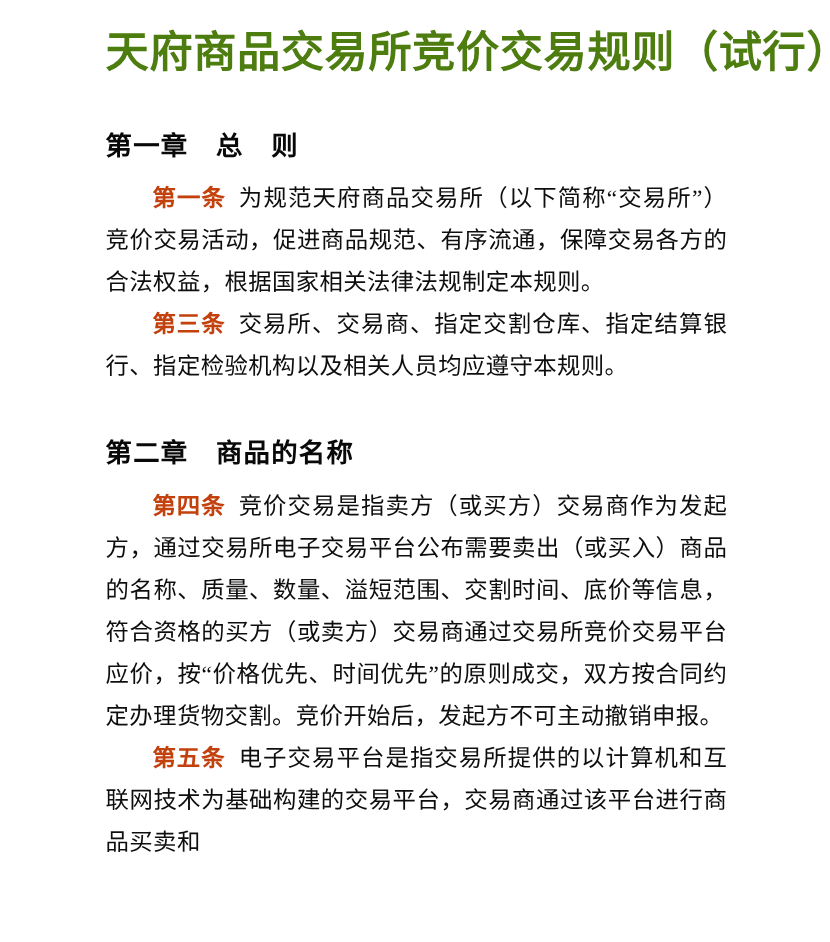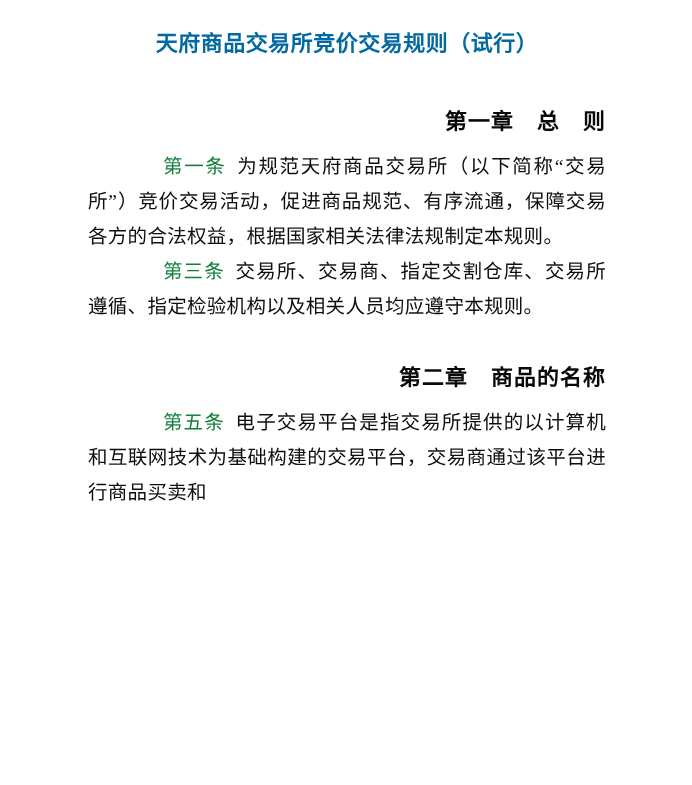--- a/index.html
+++ b/index.html
@@ -16,33 +16,33 @@
   }
   .page {
     width: 692px;
     height: 785px;
     box-sizing: border-box;
     padding: 0 86px 0 88px;
     background: #ffffff;
   }
   .doc-title {
     margin: 26px 0 0 0;
-    font-size: 22px;
+    font-size: 36px;
     line-height: 36px;
     font-weight: 700;
     text-align: center;
-    color: #0369a1;
+    color: #4d7c0f;
     letter-spacing: 0.5px;
     white-space: nowrap;
   }
   .chapter-heading {
     font-size: 22px;
     line-height: 28px;
     font-weight: 700;
-    text-align: right;
+    text-align: left;
     color: #090909;
     letter-spacing: 1px;
   }
   .chapter-heading.first {
     margin: 46px 0 0 0;
   }
   .chapter-heading.second {
     margin: 40px 0 0 0;
   }
   .article {
@@ -51,44 +51,46 @@
     line-height: 35px;
     text-align: justify;
     text-justify: inter-character;
     text-indent: 2em;
     letter-spacing: 0.3px;
   }
   .article + .article {
     margin-top: 0;
   }
   .article-label {
-    font-weight: 400;
-    color: #15803d;
+    font-weight: 700;
+    color: #c2410c;
     margin-right: 0.55em;
-    margin-left: 36px;
   }
 </style>
 </head>
 <body>
 
 <div class="page">
 
   <h1 class="doc-title">天府商品交易所竞价交易规则（试行）</h1>
 
   <h2 class="chapter-heading first">第一章　总　则</h2>
 
   <p class="article">
     <span class="article-label">第一条</span><span>为规范天府商品交易所（以下简称“交易所”）竞价交易活动，促进商品规范、有序流通，保障交易各方的合法权益，根据国家相关法律法规制定本规则。</span>
   </p>
 
 
   <p class="article">
-    <span class="article-label">第三条</span><span>交易所、交易商、指定交割仓库、交易所遵循、指定检验机构以及相关人员均应遵守本规则。</span>
+    <span class="article-label">第三条</span><span>交易所、交易商、指定交割仓库、指定结算银行、指定检验机构以及相关人员均应遵守本规则。</span>
   </p>
 
   <h2 class="chapter-heading second">第二章　商品的名称</h2>
 
+  <p class="article">
+    <span class="article-label">第四条</span><span>竞价交易是指卖方（或买方）交易商作为发起方，通过交易所电子交易平台公布需要卖出（或买入）商品的名称、质量、数量、溢短范围、交割时间、底价等信息，符合资格的买方（或卖方）交易商通过交易所竞价交易平台应价，按“价格优先、时间优先”的原则成交，双方按合同约定办理货物交割。竞价开始后，发起方不可主动撤销申报。</span>
+  </p>
 
   <p class="article">
     <span class="article-label">第五条</span><span>电子交易平台是指交易所提供的以计算机和互联网技术为基础构建的交易平台，交易商通过该平台进行商品买卖和</span>
   </p>
 
 </div>
 
 </body></html>

